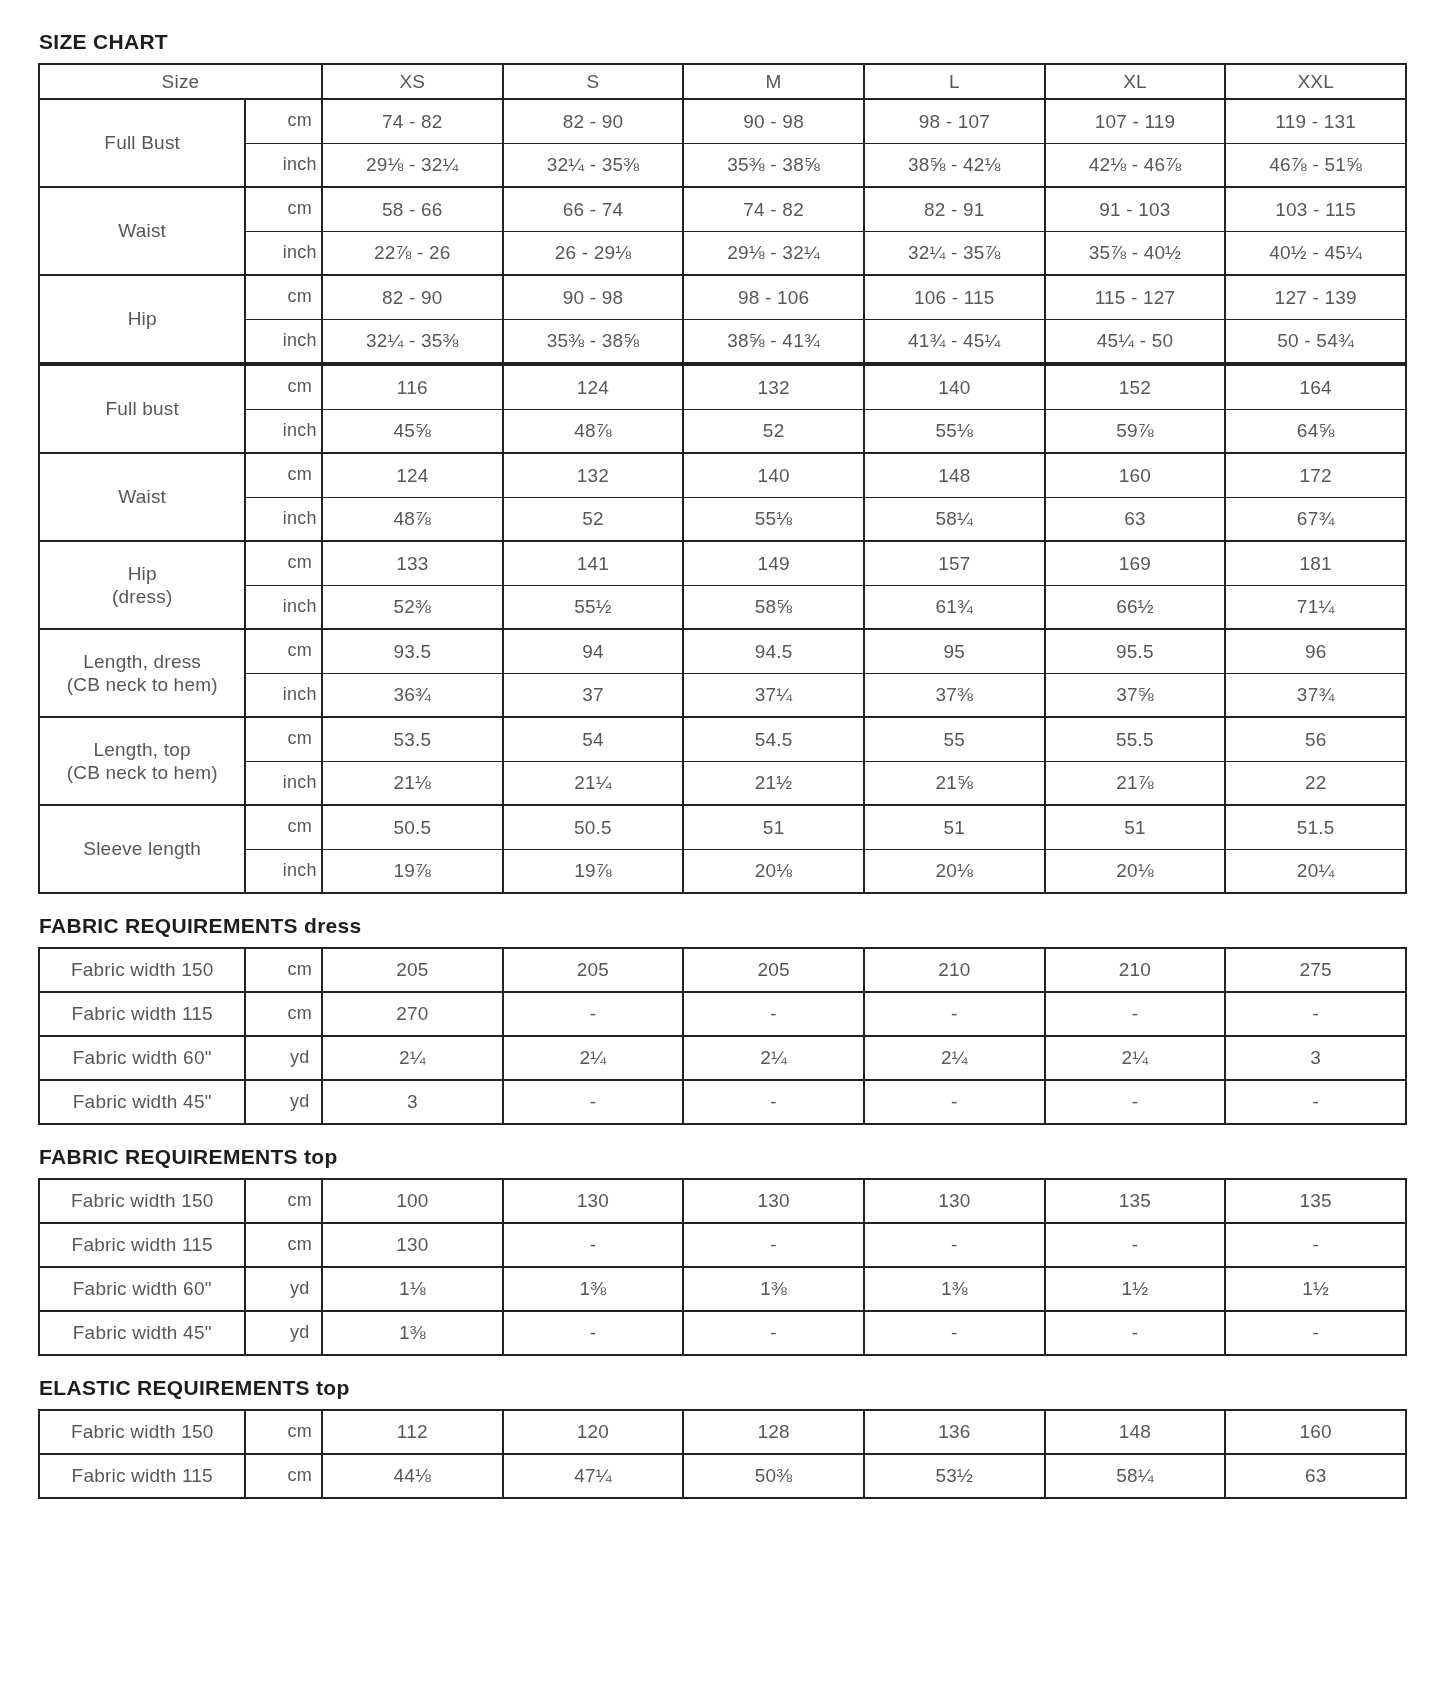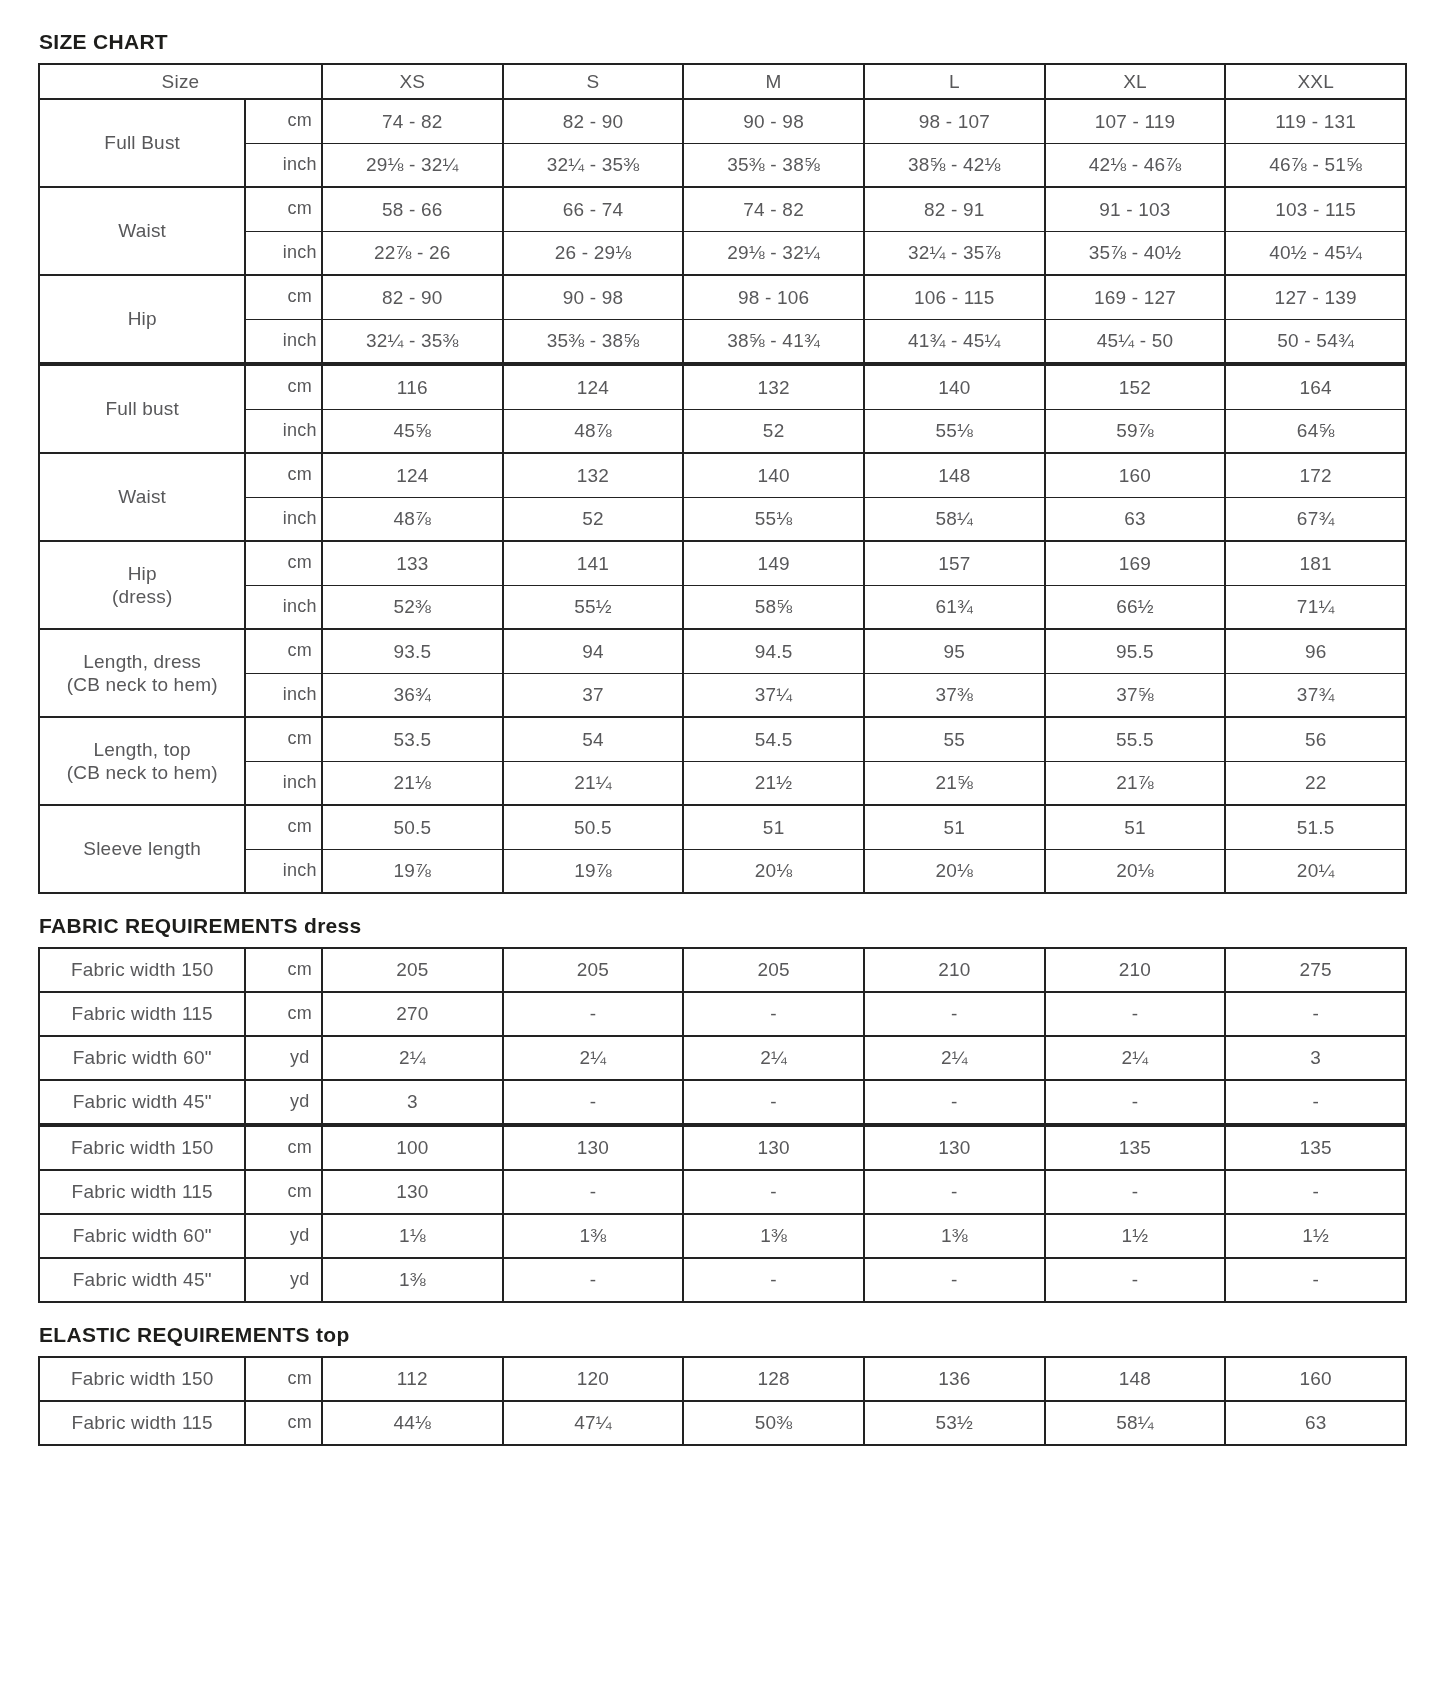--- a/index.html
+++ b/index.html
@@ -100,21 +100,21 @@
               <td>35⅞ - 40½</td>
               <td>40½ - 45¼</td>
             </tr>
             <tr class="group-start">
               <th rowspan="2">Hip</th>
               <td class="unit">cm</td>
               <td>82 - 90</td>
               <td>90 - 98</td>
               <td>98 - 106</td>
               <td>106 - 115</td>
-              <td>169 - 127</td>
+              <td>115 - 127</td>
               <td>127 - 139</td>
             </tr>
             <tr>
               <td class="unit">inch</td>
               <td>32¼ - 35⅜</td>
               <td>35⅜ - 38⅝</td>
               <td>38⅝ - 41¾</td>
               <td>41¾ - 45¼</td>
               <td>45¼ - 50</td>
               <td>50 - 54¾</td>
@@ -311,20 +311,21 @@
               <td>-</td>
               <td>-</td>
               <td>-</td>
             </tr>
           </tbody>
         </table>
       </div>
   </section>
 
   <section>
+    <h2>FABRIC REQUIREMENTS top</h2>
     <div>
         <table>
           <colgroup>
             <col style="width: 15.1%;">
             <col style="width: 5.6%;">
             <col style="width: 13.2167%;">
             <col style="width: 13.2167%;">
             <col style="width: 13.2167%;">
             <col style="width: 13.2167%;">
             <col style="width: 13.2167%;">

